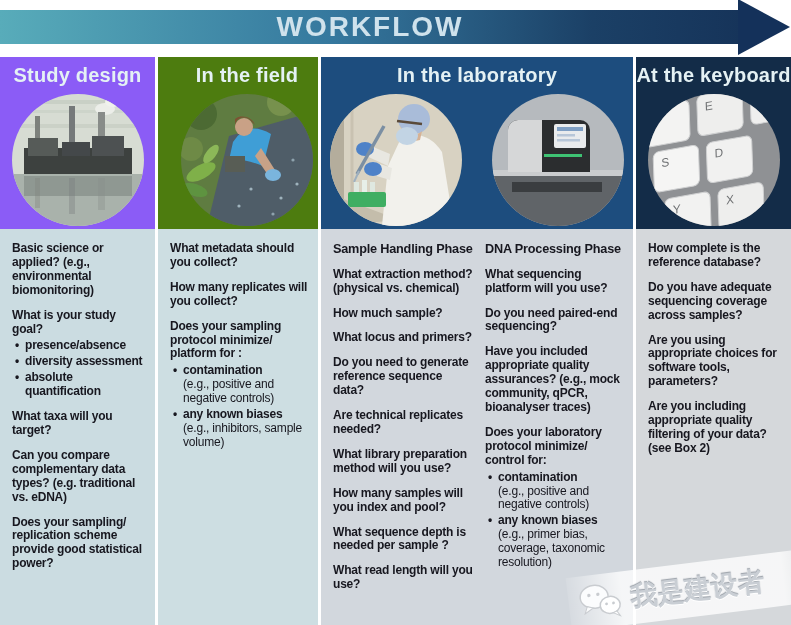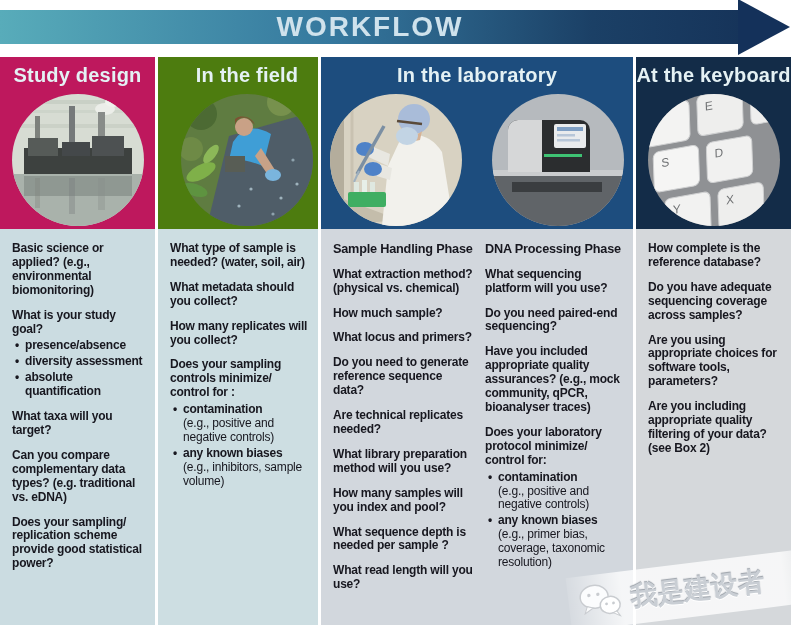--- a/index.html
+++ b/index.html
@@ -60,21 +60,21 @@
 
   <div id="banner">
     <div class="arrow-band"></div>
     <div class="arrow-head"></div>
     <div class="banner-label">WORKFLOW</div>
   </div>
 
   <div id="cols">
 
     <div class="col w1">
-      <div class="col-top" style="background: #be185d;">
+      <div class="col-top" style="background: #8b5cf6;">
         <div class="col-title">Study design</div>
         <div class="photo-row">
           <div class="circle">
             <svg viewBox="0 0 132 132">
               <rect width="132" height="132" fill="#d7dcd3"></rect>
               <rect y="6" width="132" height="4" fill="#c6cdc3" opacity=".8"></rect>
               <rect y="16" width="132" height="3" fill="#cbd2c8" opacity=".8"></rect>
               <rect y="30" width="132" height="4" fill="#c3cac0" opacity=".6"></rect>
               <ellipse cx="93" cy="15" rx="10" ry="6" fill="#eceee9"></ellipse>
               <ellipse cx="101" cy="8" rx="8" ry="5" fill="#f0f2ed"></ellipse>
@@ -136,24 +136,23 @@
               <circle cx="63" cy="33" r="9" fill="#c9a186"></circle>
               <path d="M54 31 a9 9 0 0 1 16 -4 l4 4 a13 13 0 0 0 -20 -6 z" fill="#7e5233"></path>
               <path d="M80 54 L94 76 L87 81 L74 62 Z" fill="#c8a287"></path>
               <ellipse cx="92" cy="81" rx="8" ry="6" fill="#7ab5dd"></ellipse>
             </svg>
           </div>
         </div>
       </div>
       <div class="panel" style="background: rgb(205, 222, 226);">
           <div class="group">
-            <div class="qblock"><span class="q">What type of sample is needed?</span> <span class="note">(water, soil, air)</span></div>
             <div class="qblock"><span class="q">What metadata should you collect?</span></div>
             <div class="qblock"><span class="q">How many replicates will you collect?</span></div>
-            <div class="qblock"><span class="q">Does your sampling controls minimize/ control for :</span><ul class="bullets">
+            <div class="qblock"><span class="q">Does your sampling protocol minimize/ platform for :</span><ul class="bullets">
                 <li><span class="q">contamination</span><span class="note blocknote">(e.g., positive and negative controls)</span></li>
                 <li><span class="q">any known biases</span><span class="note blocknote">(e.g., inhibitors, sample volume)</span></li>
               </ul></div>
           </div>
         </div>
     </div>
 
     <div class="col w3">
       <div class="col-top" style="background: rgb(29, 77, 126);">
         <div class="col-title">In the laboratory</div>

